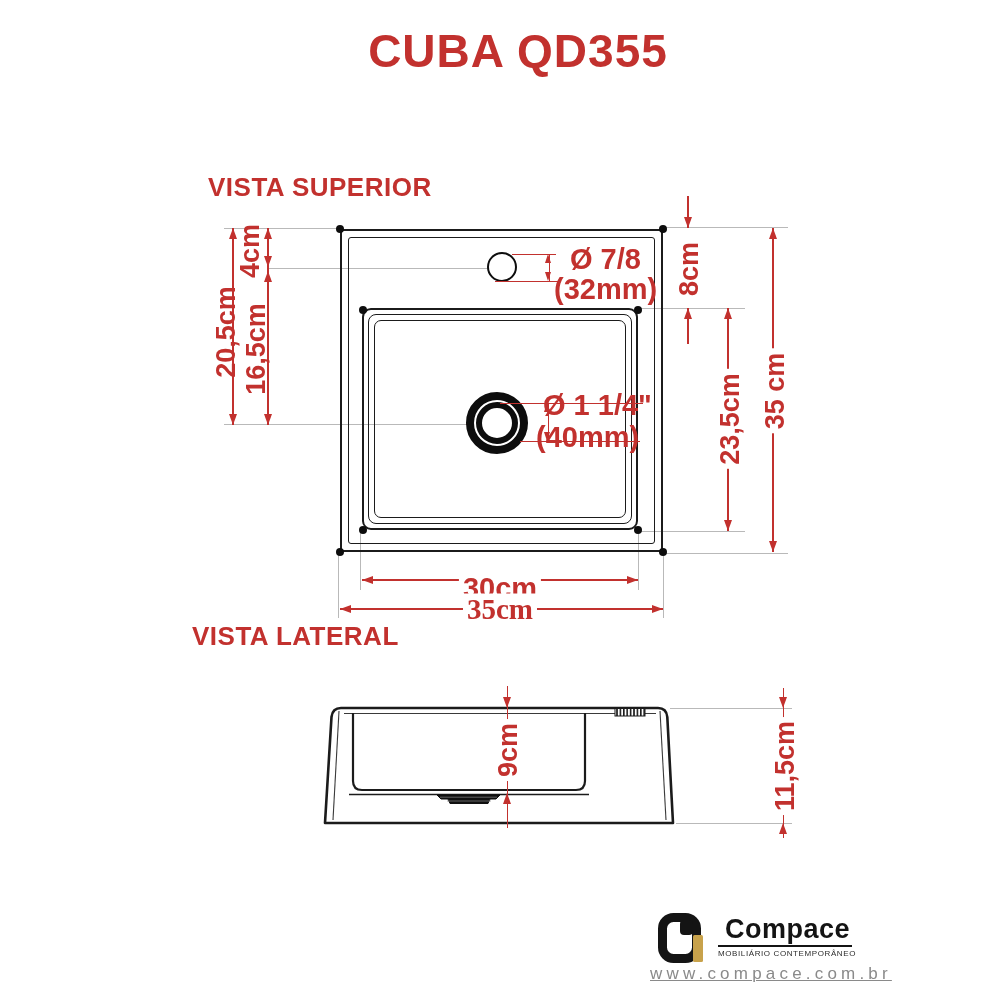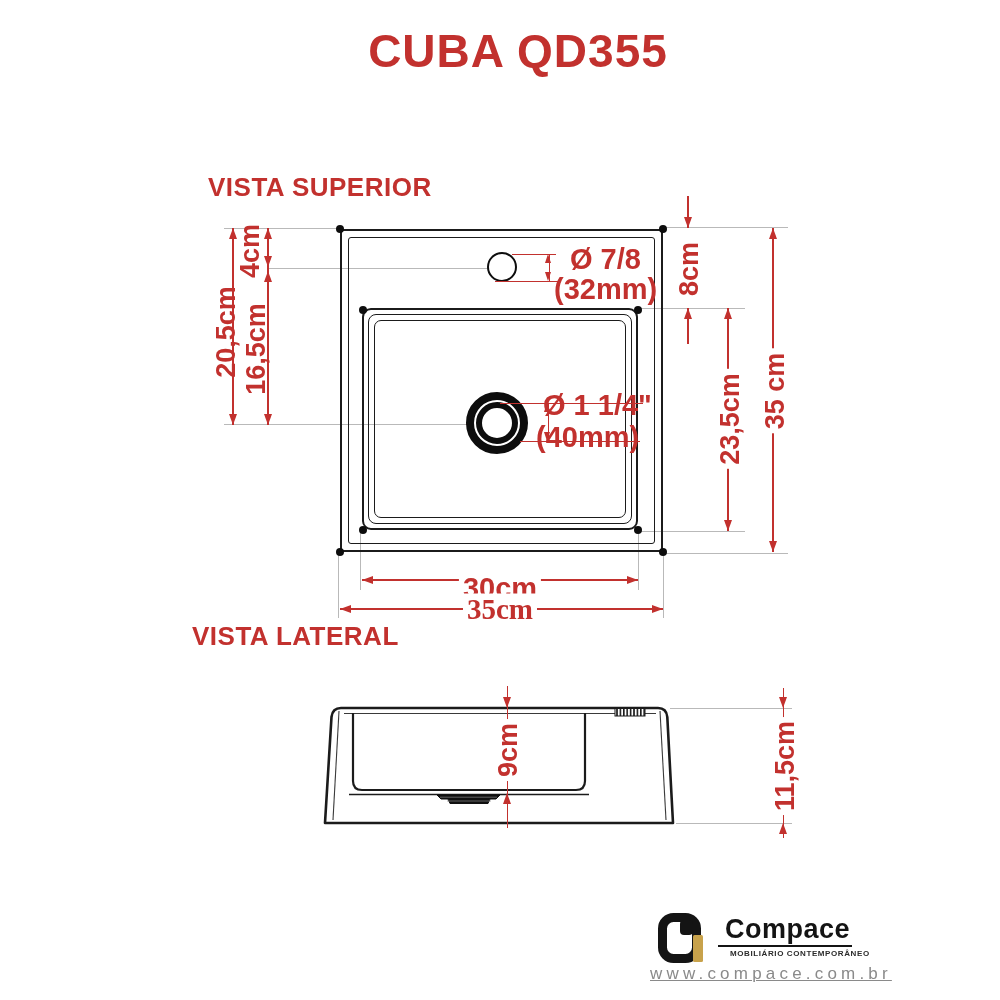--- a/index.html
+++ b/index.html
@@ -35,21 +35,21 @@
   .arr{width:0;height:0;border-style:solid;}
   .a-up{border-width:0 4px 11px 4px;border-color:transparent transparent var(--red) transparent;}
   .a-down{border-width:11px 4px 0 4px;border-color:var(--red) transparent transparent transparent;}
   .a-left{border-width:4px 11px 4px 0;border-color:transparent var(--red) transparent transparent;}
   .a-right{border-width:4px 0 4px 11px;border-color:transparent transparent transparent var(--red);}
   .sm.a-up{border-width:0 3.5px 9px 3.5px;}
   .sm.a-down{border-width:9px 3.5px 0 3.5px;}
   
   .brand-word{font-size:27px;font-weight:600;color:#141414;letter-spacing:.5px;line-height:1;}
   .brand-rule{width:134px;height:1.5px;background:#141414;}
-  .brand-tag{font-size:8px;font-weight:bold;color:#2b2b2b;letter-spacing:.6px;line-height:1;white-space:nowrap;margin-left:12px;}
+  .brand-tag{font-size:8px;font-weight:normal;color:#2b2b2b;letter-spacing:.6px;line-height:1;white-space:nowrap;}
   .brand-url{font-size:17px;color:#8a8a8a;letter-spacing:4.2px;line-height:1;white-space:nowrap;text-decoration:underline;}
   .note{font-size:30px;font-weight:bold;color:var(--red);}
 </style>
 </head>
 <body>
 
 <div id="canvas">
 
   <div class="abs title">CUBA QD355</div>
   <div class="abs section-label" style="left:208px;top:136px;margin-top:36px;">VISTA SUPERIOR</div>

